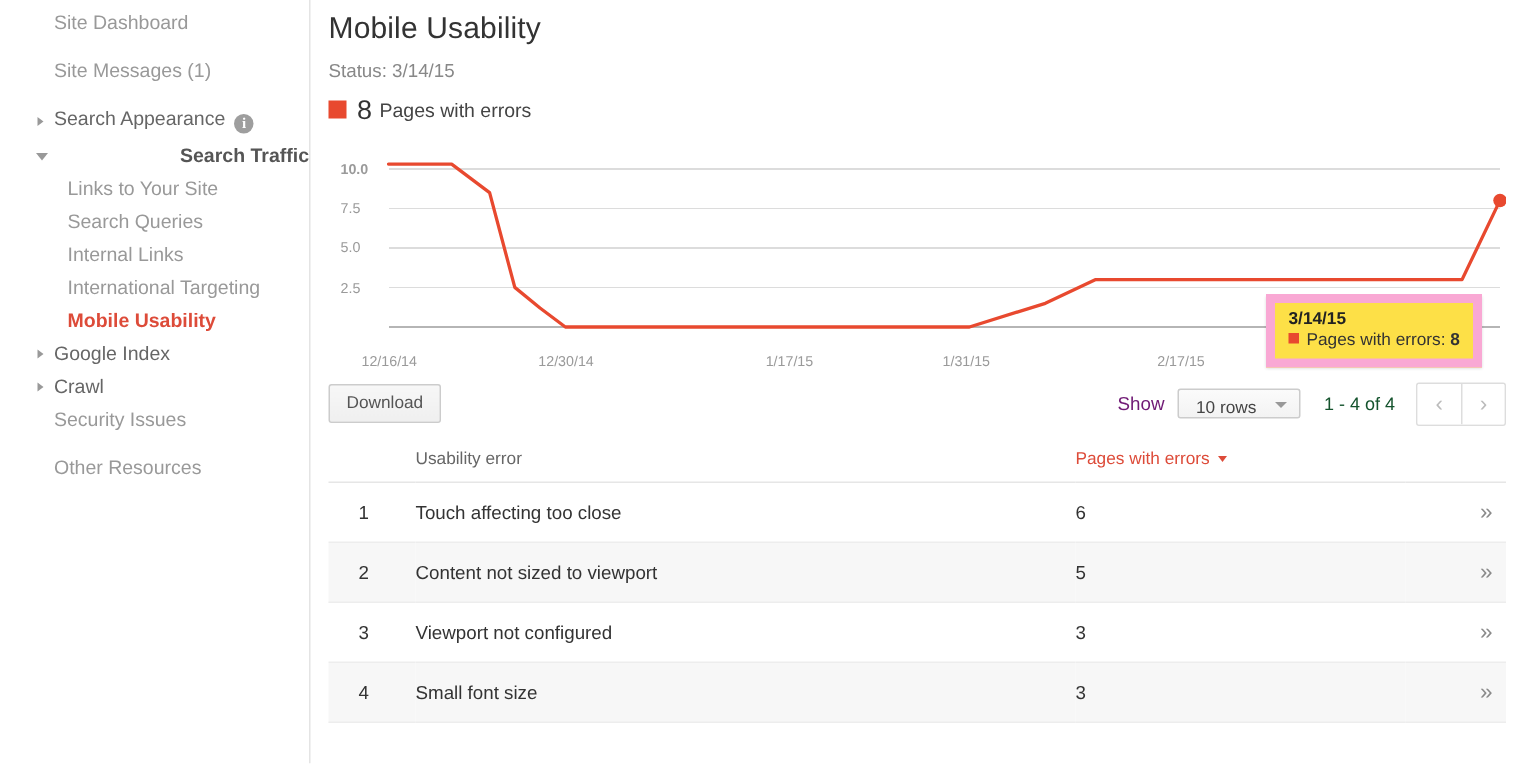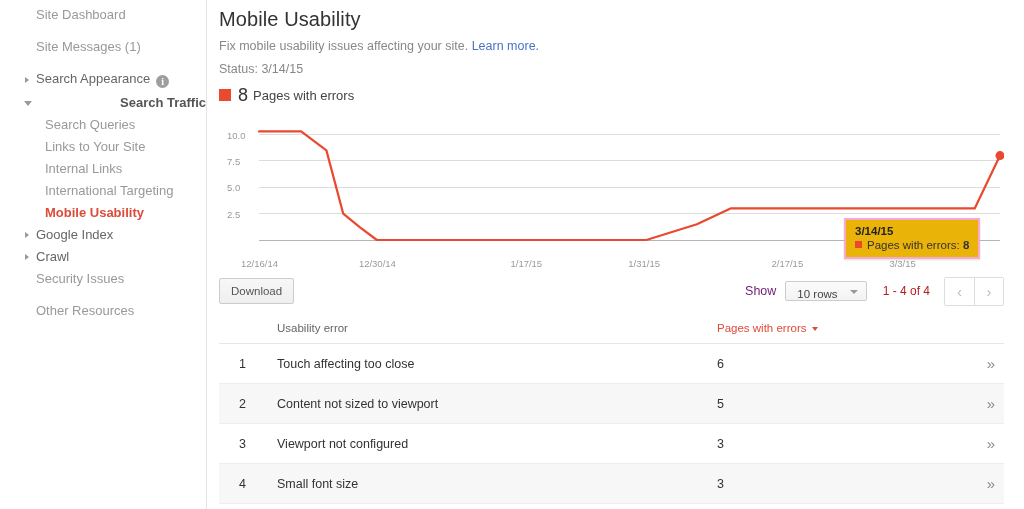--- a/index.html
+++ b/index.html
@@ -96,22 +96,22 @@
   .ylab {
     position:absolute; font-size: 9.5px; color:#9a9a9a;
     left: 8px;
   }
   .xlab {
     position:absolute; font-size: 9.5px; color:#9a9a9a;
     top: 140px;
   }
   .tooltip {
     position: absolute;
-    background:#eab308;
-    border:2px solid #f9a8d4;
+    background:#fde047;
+    border:6px solid #f9a8d4;
     box-shadow: 0 1px 2px rgba(0,0,0,.14);
     padding: 5px 9px 6px 9px;
     font-size: 11.5px;
     white-space: nowrap;
   }
   .tooltip .tt-date { font-weight: bold; color:#222; font-size:11.5px; margin-bottom:2px; }
   .tooltip .tt-row  { color:#333; font-size:11.5px; }
   .tt-sq {
     display:inline-block; width:7px; height:7px;
     background:#e8492f; margin-right:5px; vertical-align:1px;
@@ -143,21 +143,21 @@
     padding: 6px 28px 0 11px;
     min-width: 72px;
     cursor:pointer;
   }
   .select .caret {
     position:absolute; right:8px; top:50%; margin-top:-1.5px;
     width:0;height:0;
     border-left:4px solid transparent; border-right:4px solid transparent;
     border-top:4px solid #999;
   }
-  .range { font-size:12px; color:#b91c1c; margin: 0 14px 0 16px; }
+  .range { font-size:12px; color:#14532d; margin: 0 14px 0 16px; }
   .pager {
     display:flex; border:1px solid #ddd; border-radius:2px; overflow:hidden;
   }
   .pager .pg {
     width: 29px; height: 27px;
     display:flex; align-items:center; justify-content:center;
     background:#fff; cursor:pointer; color:#bbb; font-size:15px;
   }
   .pager .pg + .pg { border-left: 1px solid #ddd; }
 
@@ -192,60 +192,56 @@
 </head>
 <body>
 
 <div id="app">
 
   <nav class="sidebar" id="sidebar">
       <div class="nav-item top"><span>Site Dashboard</span></div>
       <div class="nav-item top"><span>Site Messages (1)</span></div>
       <div class="nav-item group"><span class="tri"></span><span>Search Appearance</span><span class="info-ico">i</span></div>
       <div class="nav-item group expanded"><span class="tri down"></span><span>Search Traffic</span></div>
+      <div class="nav-item child"><span>Links to Your Site</span></div>
       <div class="nav-item child"><span>Search Queries</span></div>
-      <div class="nav-item child"><span>Links to Your Site</span></div>
       <div class="nav-item child"><span>Internal Links</span></div>
       <div class="nav-item child"><span>International Targeting</span></div>
       <div class="nav-item child active"><span>Mobile Usability</span></div>
       <div class="nav-item group"><span class="tri"></span><span>Google Index</span></div>
       <div class="nav-item group"><span class="tri"></span><span>Crawl</span></div>
       <div class="nav-item top"><span>Security Issues</span></div>
       <div class="nav-item top"><span>Other Resources</span></div>
     </nav>
 
   <div class="main">
 
     <h1 class="page-title">Mobile Usability</h1>
 
-    <div class="subtitle">
-      <span>Fix mobile usability issues affecting your site.</span>
-      <a href="#">Learn more.</a>
-    </div>
 
     <div class="status-line">Status: 3/14/15</div>
 
     <div class="legend-row">
       <span class="legend-sq"></span>
       <span class="legend-big">8</span>
       <span class="legend-txt">Pages with errors</span>
     </div>
 
     <div class="chart-wrap">
       <svg id="chart-svg" width="785" height="140">
           <line x1="40" y1="16.5" x2="781" y2="16.5" stroke="#dcdcdc" stroke-width="1" shape-rendering="crispEdges"></line>
           <line x1="40" y1="42.9" x2="781" y2="42.9" stroke="#dcdcdc" stroke-width="1" shape-rendering="crispEdges"></line>
           <line x1="40" y1="69.3" x2="781" y2="69.3" stroke="#dcdcdc" stroke-width="1" shape-rendering="crispEdges"></line>
           <line x1="40" y1="95.6" x2="781" y2="95.6" stroke="#dcdcdc" stroke-width="1" shape-rendering="crispEdges"></line>
           <line x1="40" y1="122.0" x2="781" y2="122.0" stroke="#b5b5b5" stroke-width="1" shape-rendering="crispEdges"></line>
           <polyline points="40.0,13.4 82.1,13.4 107.4,32.4 124.2,95.6 141.0,109.3 157.9,122.0 191.6,122.0 309.5,122.0 368.4,122.0 427.3,122.0 477.9,106.2 511.5,90.4 570.5,90.4 688.4,90.4 755.7,90.4 781.0,37.6" fill="none" stroke="#e8492f" stroke-width="2.2" stroke-linejoin="round" stroke-linecap="round"></polyline>
           <circle cx="781.0" cy="37.6" r="4.5" fill="#e8492f"></circle>
         </svg>
       <div id="ylabels">
-          <div class="ylab" style="top: 11.5455px;">10.0</div>
+          <div class="ylab" style="top: 11.5455px; font-weight: bold;">10.0</div>
           <div class="ylab" style="top: 37.9091px;">7.5</div>
           <div class="ylab" style="top: 64.2727px;">5.0</div>
           <div class="ylab" style="top: 90.6364px;">2.5</div>
         </div>
       <div id="xlabels">
           <div class="xlab" style="left: 22px;">12/16/14</div>
           <div class="xlab" style="left: 139.886px;">12/30/14</div>
           <div class="xlab" style="left: 291.455px;">1/17/15</div>
           <div class="xlab" style="left: 409.341px;">1/31/15</div>
           <div class="xlab" style="left: 552.489px;">2/17/15</div>

